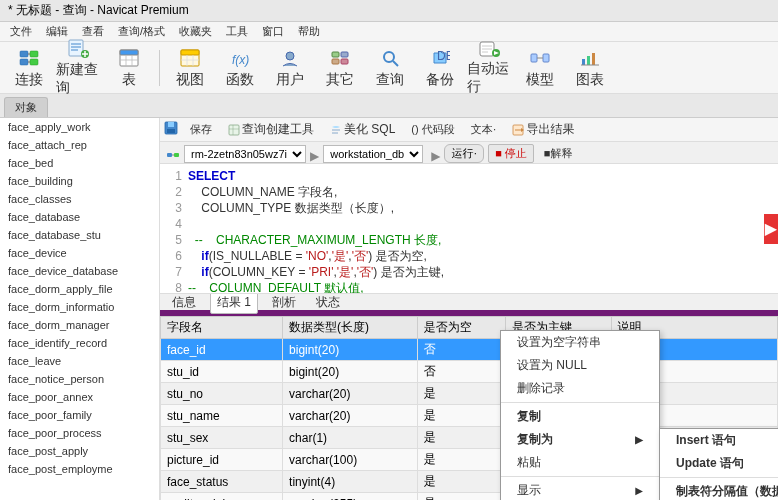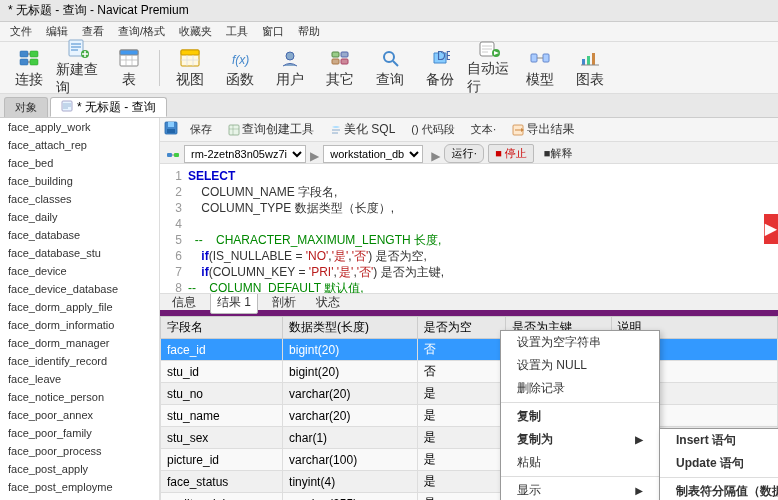--- a/index.html
+++ b/index.html
@@ -234,42 +234,30 @@
         <rect x="12" y="4" width="3" height="12" fill="#cc8844"></rect>
         <line x1="1" y1="16" x2="19" y2="16" stroke="#888" stroke-width="1"></line>
       </svg>
     </div>
     <span class="label">图表</span>
   </div>
 </div>
 
 <div class="tabbar">
   <div class="tab">对象</div>
-  <div class="tab active">
-    <span style="margin-right:4px;">
-      <svg width="12" height="12" viewBox="0 0 12 12">
-        <rect x="1" y="1" width="10" height="10" rx="1" fill="#e8f4ff" stroke="#aac" stroke-width="1"></rect>
-        <line x1="2" y1="4" x2="10" y2="4" stroke="#88aacc" stroke-width="0.8"></line>
-        <line x1="2" y1="6" x2="10" y2="6" stroke="#88aacc" stroke-width="0.8"></line>
-        <line x1="2" y1="8" x2="7" y2="8" stroke="#88aacc" stroke-width="0.8"></line>
-      </svg>
-    </span>
-    <span>* 无标题 - 查询</span>
-  </div>
 </div>
 
 <div class="main">
 
   <div class="sidebar">
     <div class="sidebar-item">face_apply_work</div>
     <div class="sidebar-item">face_attach_rep</div>
     <div class="sidebar-item">face_bed</div>
     <div class="sidebar-item">face_building</div>
     <div class="sidebar-item">face_classes</div>
-    <div class="sidebar-item">face_daily</div>
     <div class="sidebar-item">face_database</div>
     <div class="sidebar-item">face_database_stu</div>
     <div class="sidebar-item">face_device</div>
     <div class="sidebar-item">face_device_database</div>
     <div class="sidebar-item">face_dorm_apply_file</div>
     <div class="sidebar-item">face_dorm_informatio</div>
     <div class="sidebar-item">face_dorm_manager</div>
     <div class="sidebar-item">face_identify_record</div>
     <div class="sidebar-item">face_leave</div>
     <div class="sidebar-item">face_notice_person</div>

